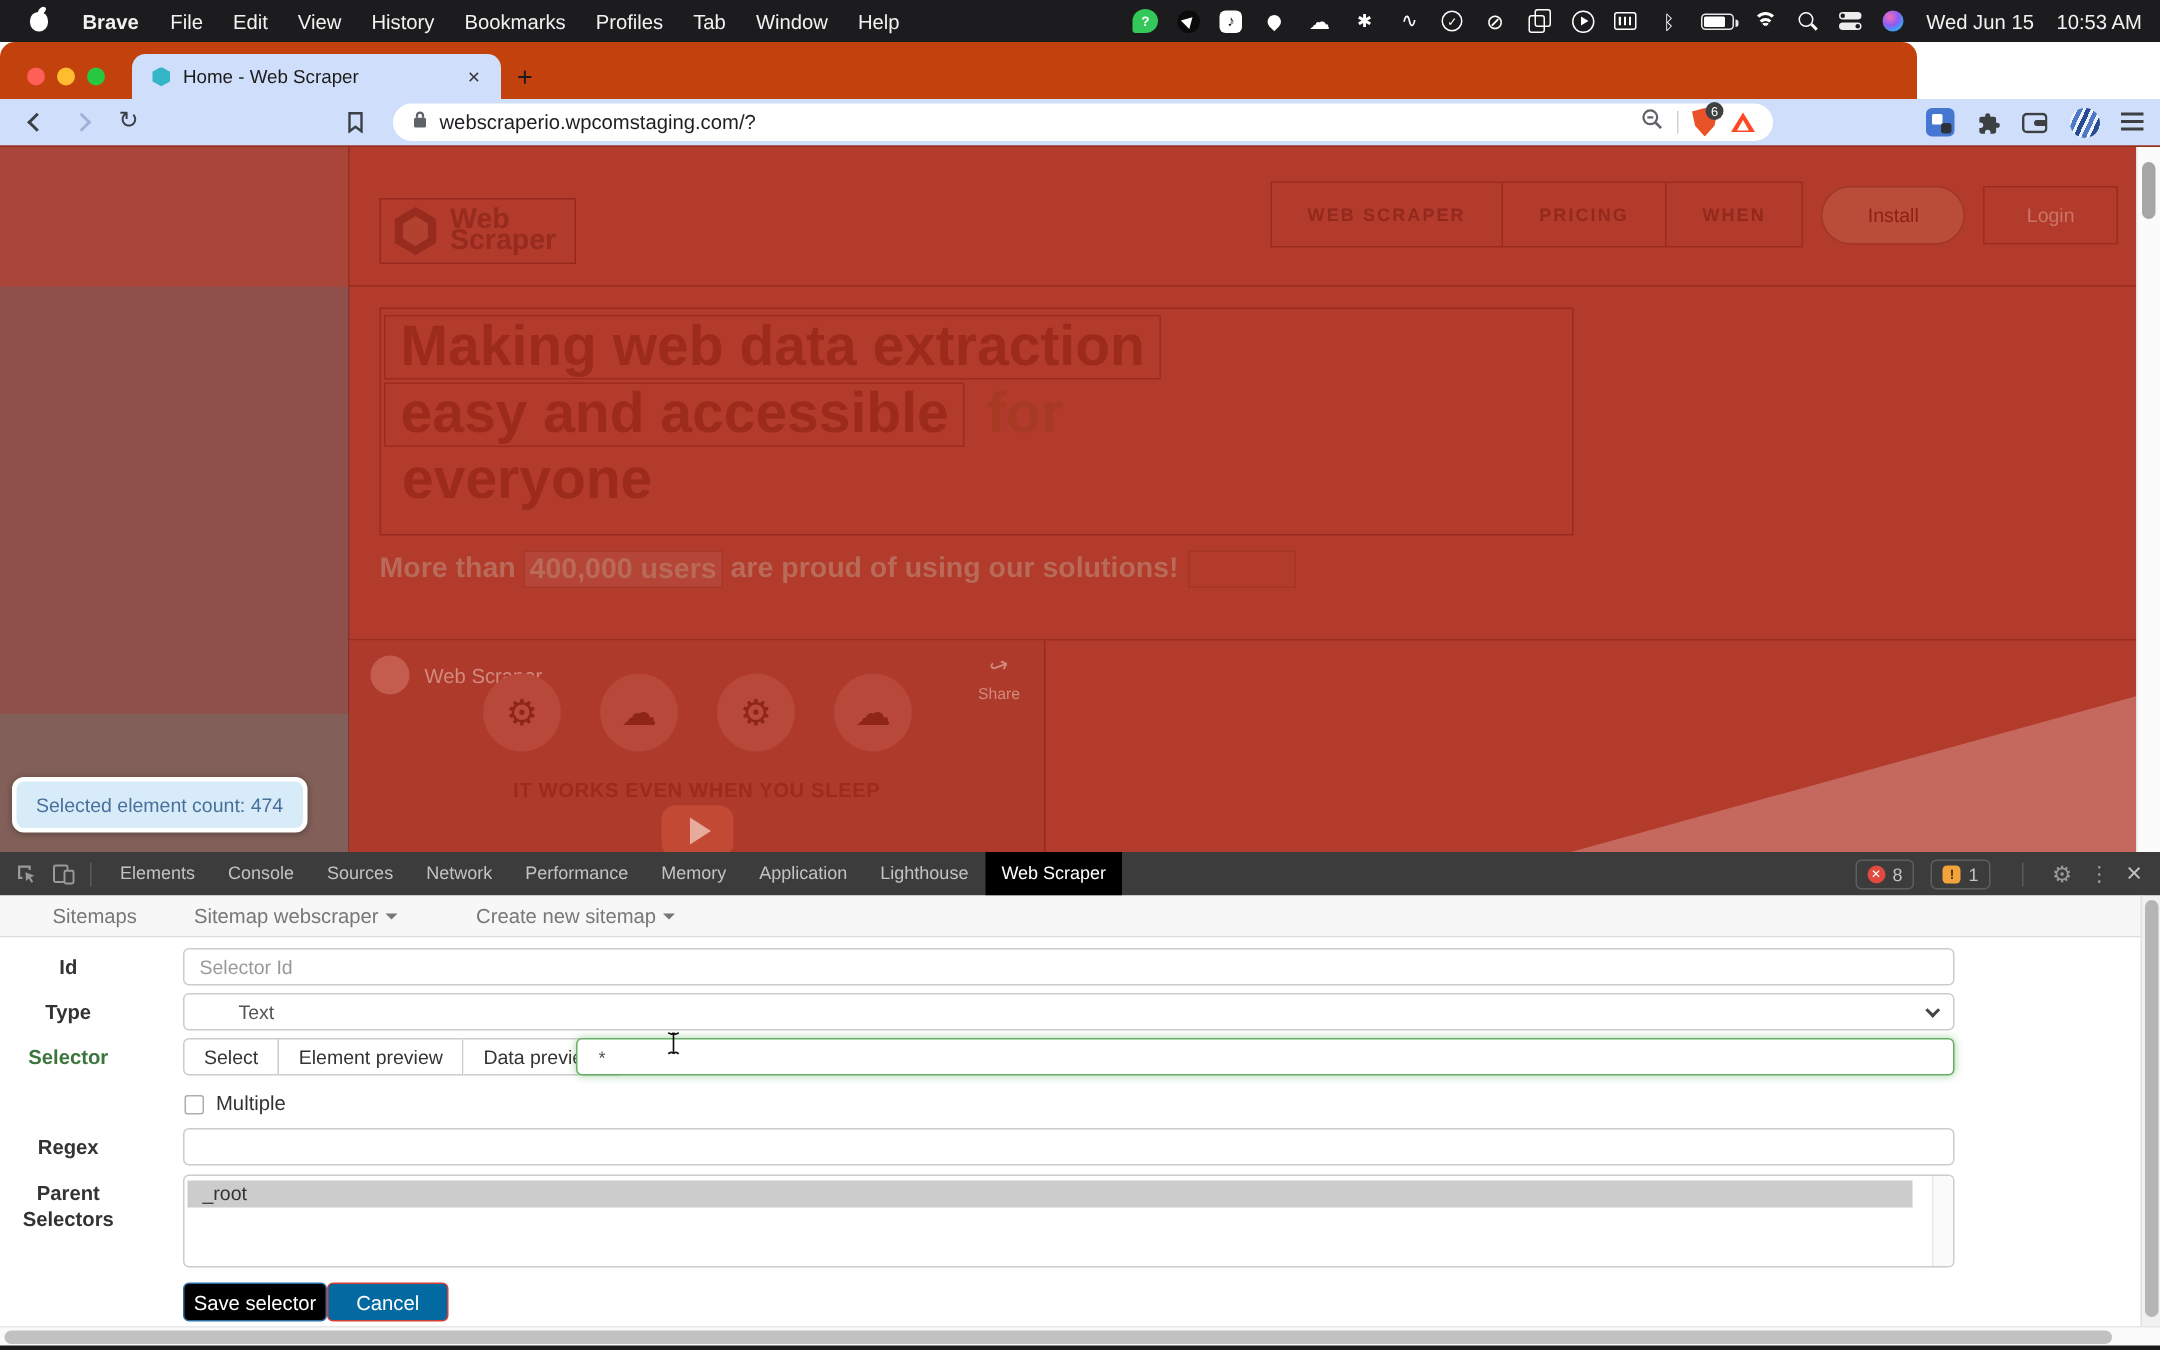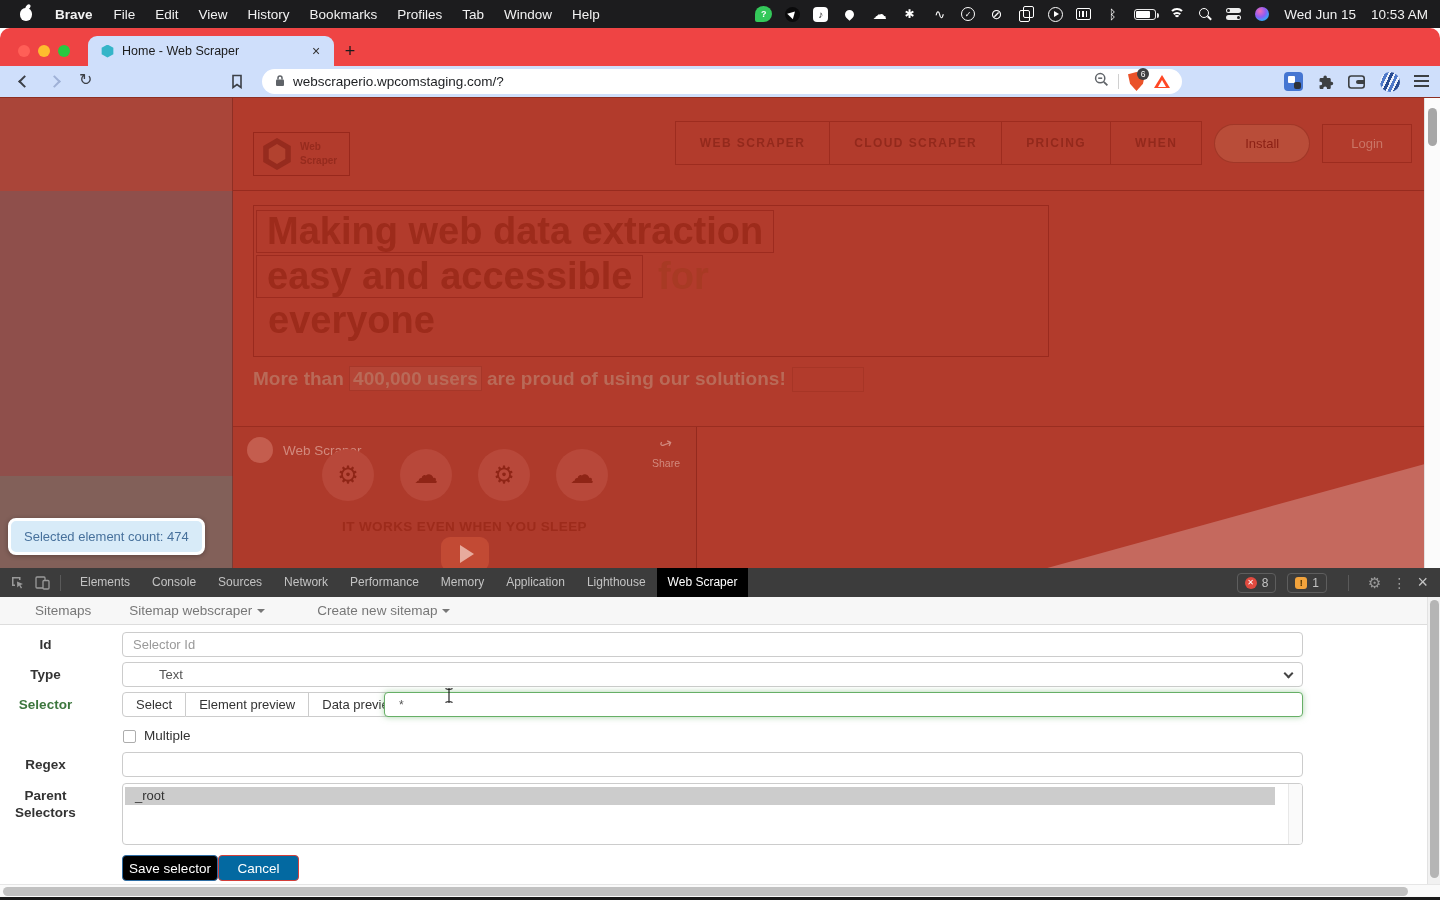--- a/index.html
+++ b/index.html
@@ -50,21 +50,21 @@
   .spot::before { content:""; position:absolute; width:8px; height:8px; border:1.7px solid #fff; border-radius:50%; left:1px; top:1px; }
   .spot::after { content:""; position:absolute; width:5px; height:1.8px; background:#fff; right:0; bottom:2px; transform:rotate(45deg); }
   .cc { display:flex; flex-direction:column; gap:2px; }
   .cc i { width:15px; height:4.6px; border-radius:2.5px; background:rgba(255,255,255,.92); position:relative; display:block; }
   .cc i::after { content:""; position:absolute; width:3.4px; height:3.4px; border-radius:50%; background:#1c1c1e; top:.6px; }
   .cc i:first-child::after { left:.8px; } .cc i:last-child::after { right:.8px; }
   .siri { width:14px; height:14px; border-radius:50%; background:radial-gradient(circle at 35% 30%,#f26db6,#8b5cf6 45%,#3aa3f5 72%,#16386b); }
   .mtime { padding-left:2px; }
 
   
-  .tabbar { position:absolute; left:0; top:28px; width:1440px; height:38px; background:#ef4444; border-radius:10px 10px 0 0; }
+  .tabbar { position:absolute; left:0; top:28px; width:1278px; height:38px; background:#c2410c; border-radius:10px 10px 0 0; }
   .tl { position:absolute; width:12px; height:12px; border-radius:50%; top:17px; }
   .tl.r { left:18px; background:#ff5f57; } .tl.y { left:38px; background:#febc2e; } .tl.g { left:58px; background:#28c840; }
   .tab { position:absolute; left:88px; top:8px; width:246px; height:30px; background:#cfdffb; border-radius:9px 9px 0 0;
          display:flex; align-items:center; font-size:12.5px; color:#1b1b1b; padding:0 10px 0 13px; }
   .favicon { width:13px; height:13px; background:#35b5c8; clip-path:polygon(50% 0,95% 25%,95% 75%,50% 100%,5% 75%,5% 25%); margin-right:8px; flex:none; }
   .tab-title { white-space:nowrap; overflow:hidden; flex:1; }
   .tab-close { width:16px; height:16px; display:flex; align-items:center; justify-content:center; color:#333; font-size:14px; }
   .tab-close::before { content:"×"; }
   .newtab { position:absolute; left:340px; top:13px; width:20px; height:20px; color:#1b1b1b; font-size:18px; display:flex; align-items:center; justify-content:center; }
   .newtab::before { content:"+"; }
@@ -103,21 +103,21 @@
   .clt,.clm,.clb { position:absolute; left:0; width:233px; border-right:1px solid rgba(110,20,12,.45); }
   .clt { top:0; height:93px; background:#aa4539; }
   .clm { top:93px; height:285px; background:#8f4f4b; }
   .clb { top:378px; height:93px; background:#826059; }
   .main { position:absolute; left:233px; top:0; width:1191px; height:471px; }
   .shead { position:relative; height:93px; border-bottom:1px solid rgba(110,20,12,.4); }
   .slogo { position:absolute; left:20px; top:34px; display:flex; align-items:center; gap:8px;
            border:1px solid rgba(125,22,12,.5); padding:5px 12px 5px 8px; }
   .hex2 { width:30px; height:32px; background:#962b1e; clip-path:polygon(50% 0,96% 25%,96% 75%,50% 100%,4% 75%,4% 25%); position:relative; }
   .hex2::after { content:""; position:absolute; inset:6px; background:#b2422f; clip-path:polygon(50% 0,96% 25%,96% 75%,50% 100%,4% 75%,4% 25%); }
-  .slogo-t { display:flex; flex-direction:column; font-weight:bold; font-size:10px; line-height:14px; color:#962b1e; }
+  .slogo-t { display:flex; flex-direction:column; font-weight:bold; font-size:19px; line-height:14px; color:#962b1e; }
   .snav { position:absolute; right:12px; top:23px; display:flex; align-items:center; }
   .snav-i { font-size:12px; font-weight:bold; letter-spacing:1.4px; color:#93291c; padding:14px 24px;
             border:1px solid rgba(125,22,12,.4); border-left:none; }
   .snav-i:first-child { border-left:1px solid rgba(125,22,12,.4); }
   .install { margin-left:12px; border-radius:20px; background:#b94d39; border:1px solid rgba(125,22,12,.4);
              padding:11px 30px; font-size:13px; color:#8c2115; }
   .login { margin-left:12px; border:1px solid rgba(125,22,12,.4); padding:11px 28px; font-size:13px; color:#ca7566; }
   .hero { position:relative; height:235px; }
   .hero-box { position:absolute; left:20px; top:14px; width:796px; height:152px; border:1px solid rgba(130,25,15,.5); padding:4px 0 0 2px; }
   .hl { height:45px; line-height:41px; font-weight:bold; font-size:38px; color:#9d2b1b; white-space:nowrap; }
@@ -331,21 +331,20 @@
       <div class="shead">
         <div class="slogo">
           <span class="hex2"></span>
           <span class="slogo-t">
             <span>Web</span>
             <span>Scraper</span>
           </span>
         </div>
         <div class="snav">
           <span class="snav-i">WEB SCRAPER</span>
-          <span class="snav-i">CLOUD SCRAPER</span>
           <span class="snav-i">PRICING</span>
           <span class="snav-i">WHEN</span>
           <span class="install">Install</span>
           <span class="login">Login</span>
         </div>
       </div>
       <div class="hero">
         <div class="hero-box">
           <div class="hl"><span class="hlb">Making web data extraction</span></div>
           <div class="hl"><span class="hlb">easy and accessible</span><span class="hlr"> for</span></div>

